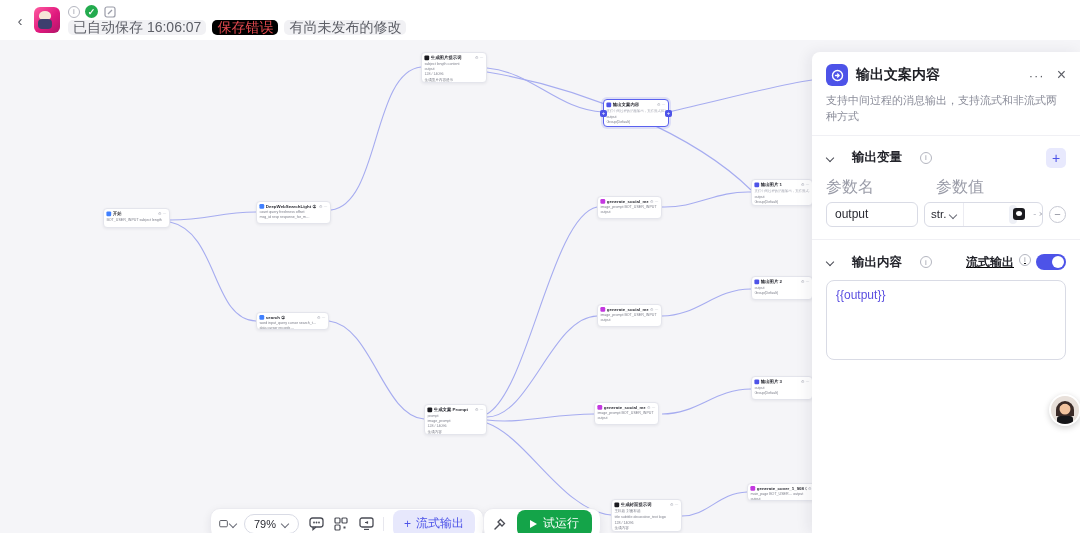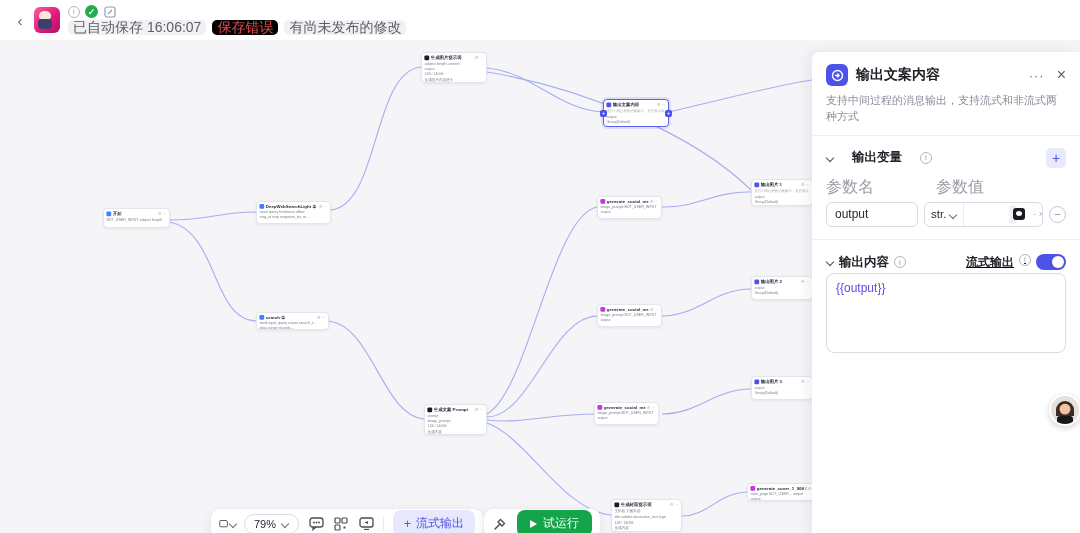--- a/index.html
+++ b/index.html
@@ -77,26 +77,26 @@
   .val-group { display:flex; align-items:center; border:1px solid #d9dbe5; border-radius:6px; height:25px; flex:1; overflow:hidden; background:#fff;gap:42px; }
   .type-seg { display:flex; align-items:center; gap:4px; padding:0 6px; font-size:11.5px; color:#2a2b33; border-right:1px solid #ececf2; height:100%; cursor:pointer; flex:none; }
   .ref-tag { display:flex; align-items:center; gap:4px; background:#eef0f6; border-radius:4px; margin:0 3px; padding:2px 4px; min-width:0; flex:1; }
   .ref-ic { width:12px; height:12px; border-radius:3px; background:#1b1b1f; flex:none; position:relative; }
   .ref-ic:before { content:""; position:absolute; left:3px; top:3px; width:6px; height:5px; border-radius:50%; background:#fff; }
   .ref-txt { font-size:11px; color:#2a2b33; white-space:nowrap; overflow:hidden; }
   .ref-suffix { font-size:9px; color:#b0b2bd; white-space:nowrap; }
   .target-ic { width:13px; height:13px; border:1px solid #8a8c99; border-radius:50%; position:relative; margin:0 5px 0 2px; flex:none; cursor:pointer; }
   .target-ic:before { content:""; position:absolute; left:4px; top:4px; width:3px; height:3px; border-radius:50%; background:#8a8c99; }
   .minus-btn { width:17px; height:17px; border:1px solid #c6c8d2; border-radius:50%; color:#8a8c99; font-size:11px; display:flex; align-items:center; justify-content:center; cursor:pointer; flex:none; }
-  .sec2-head { display:flex; align-items:center; gap:5px; padding:14px 14px 0 14px; }
+  .sec2-head { display:flex; align-items:center; gap:18px; padding:14px 14px 0 14px; }
   .stream { margin-left:auto; display:flex; align-items:flex-start; gap:5px;text-decoration:underline; }
   .stream-label { font-size:12px; font-weight:700; color:#23242b; }
   .toggle { width:30px; height:16px; border-radius:9px; background:#4d53e8; position:relative; cursor:pointer; }
   .toggle:before { content:""; position:absolute; right:2px; top:2px; width:12px; height:12px; border-radius:50%; background:#fff; }
-  .content-box { margin:2px 14px 0 14px; height:80px; border:1px solid #d9dbe5; border-radius:8px; padding:7px 9px; font-size:12px; color:#5b4fe0; background:#fff; }
+  .content-box { margin:9px 14px 0 14px; height:80px; border:1px solid #d9dbe5; border-radius:8px; padding:7px 9px; font-size:12px; color:#5b4fe0; background:#fff; }
   .spacer-div { margin-top:12px; }
 
   
   .collab-avatar { position:absolute; left:1049px; top:394px; width:32px; height:32px; border-radius:50%; background:#efe9e4; border:2px solid #fff; box-shadow:0 2px 6px rgba(0,0,0,.18); z-index:50; overflow:hidden; cursor:pointer; }
 </style>
 </head>
 <body>
 
 <div class="page">
 

